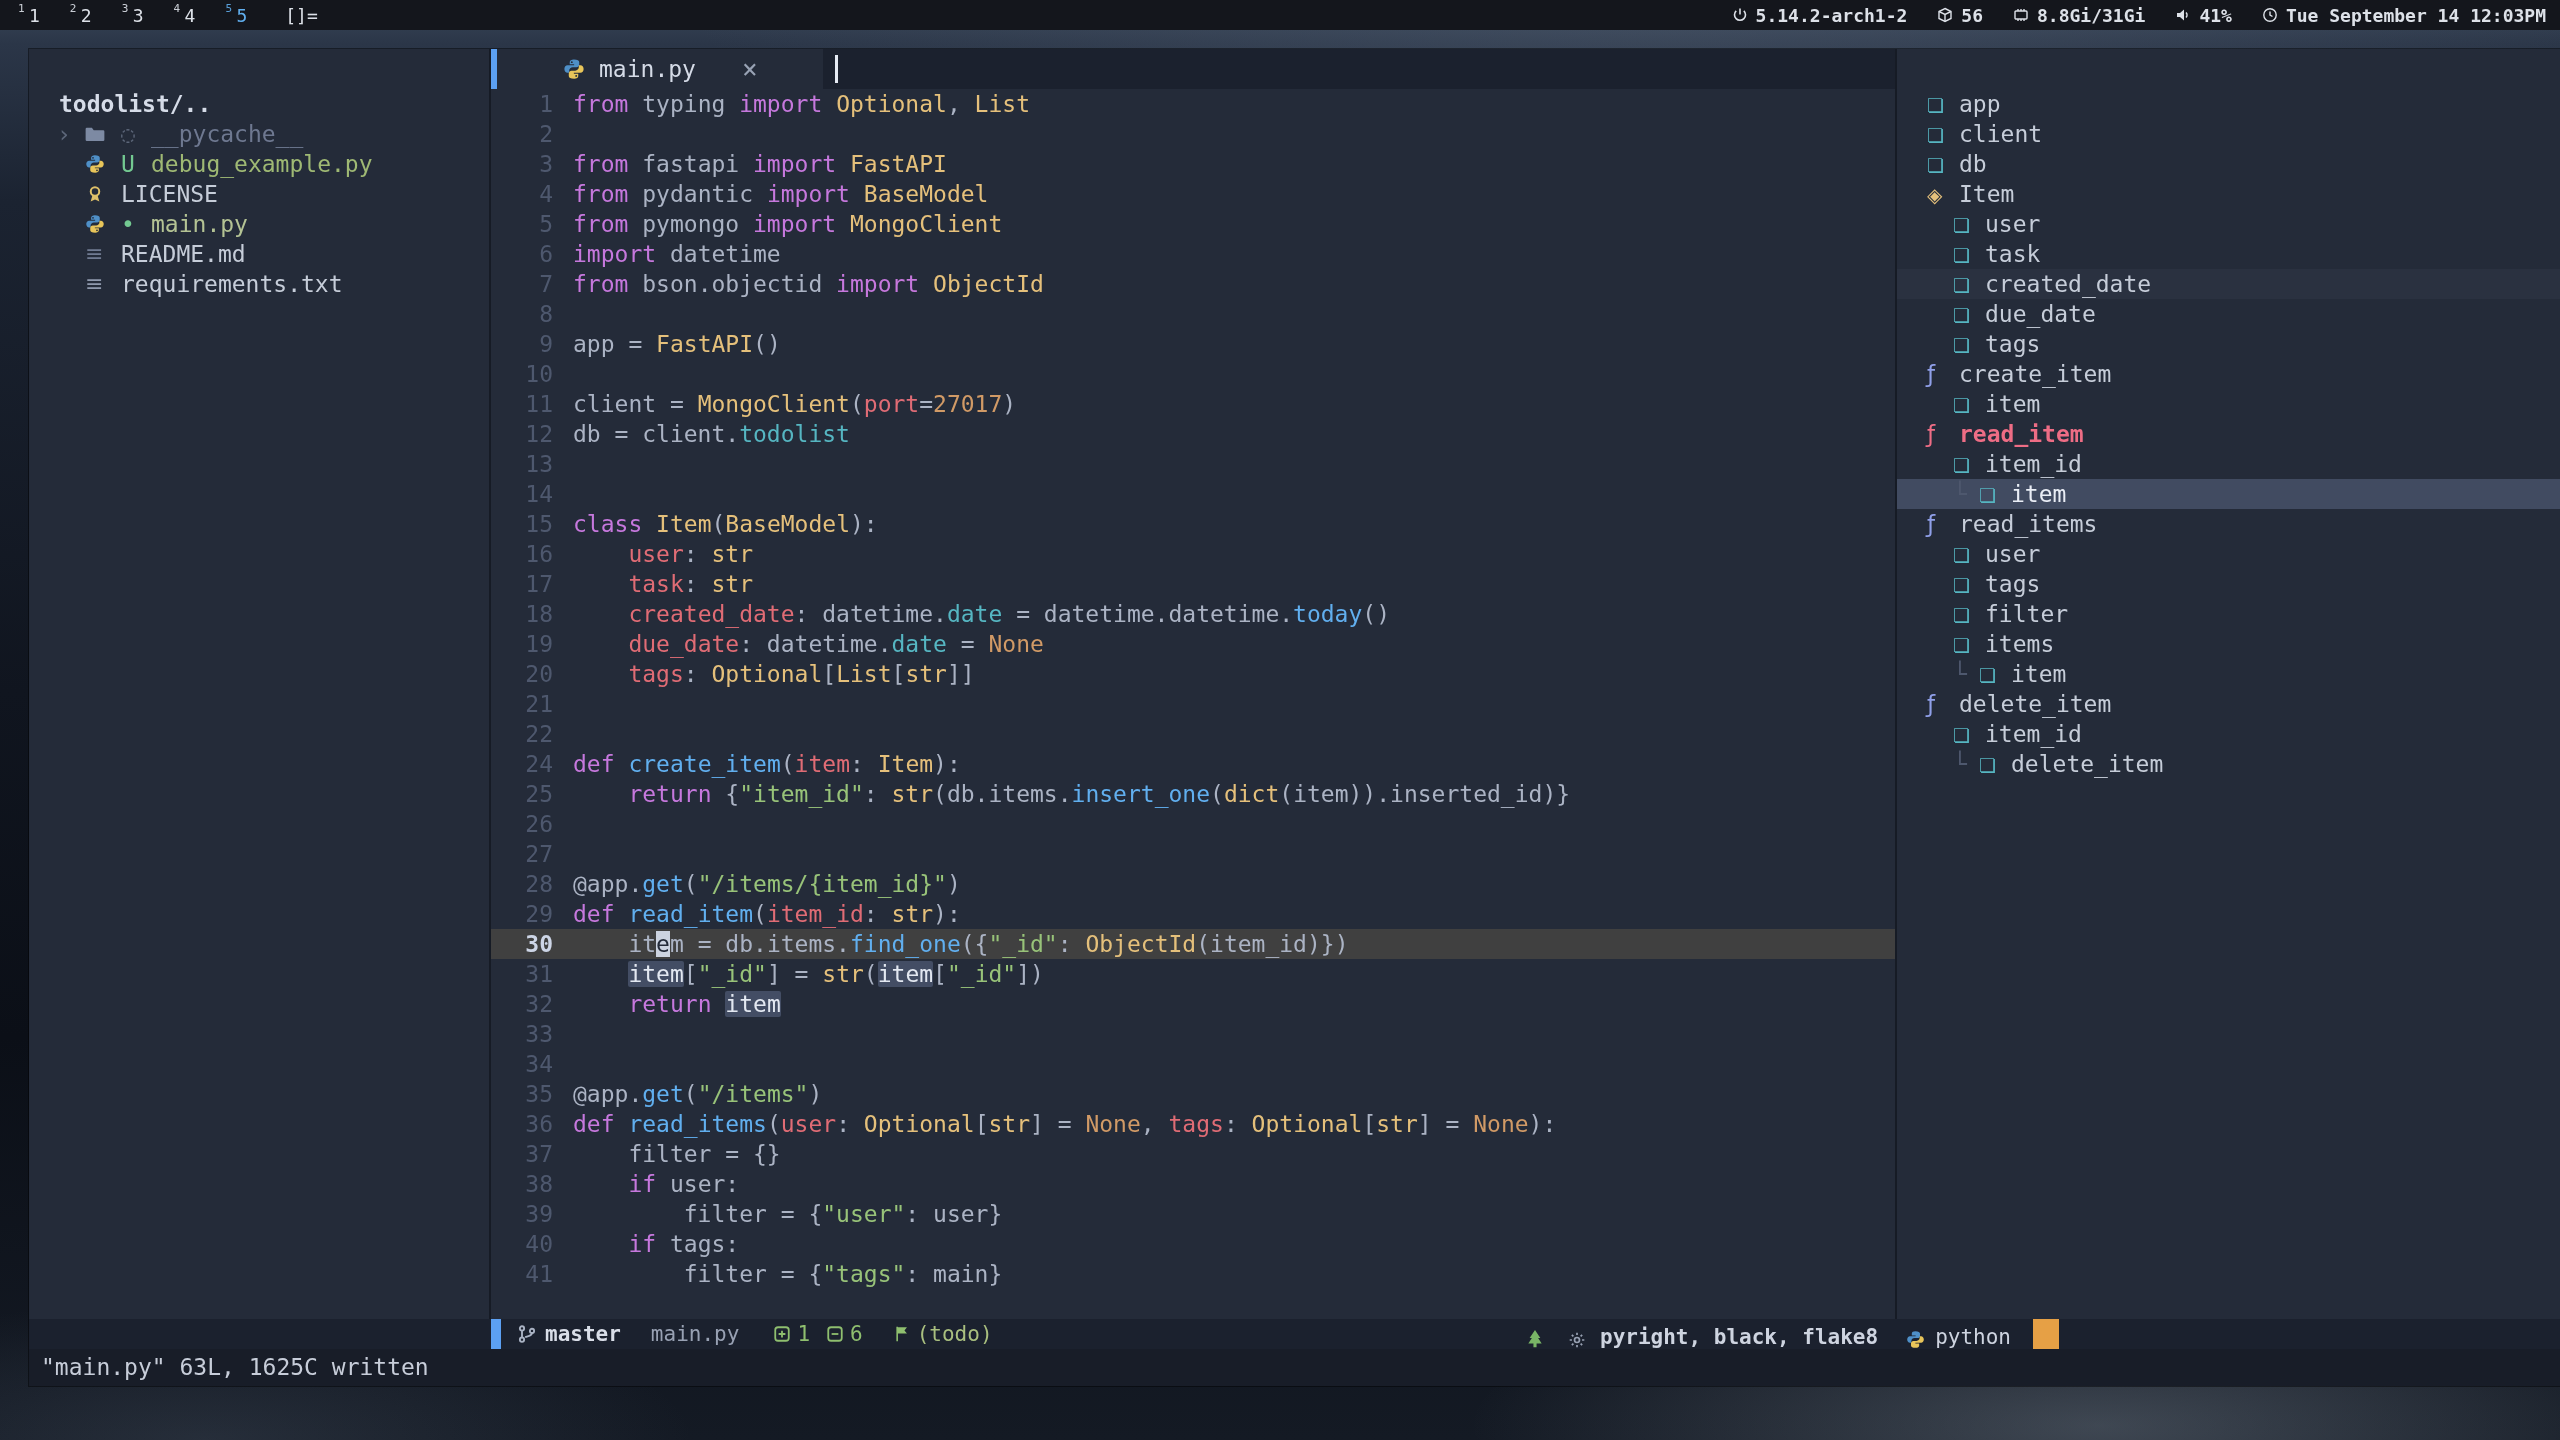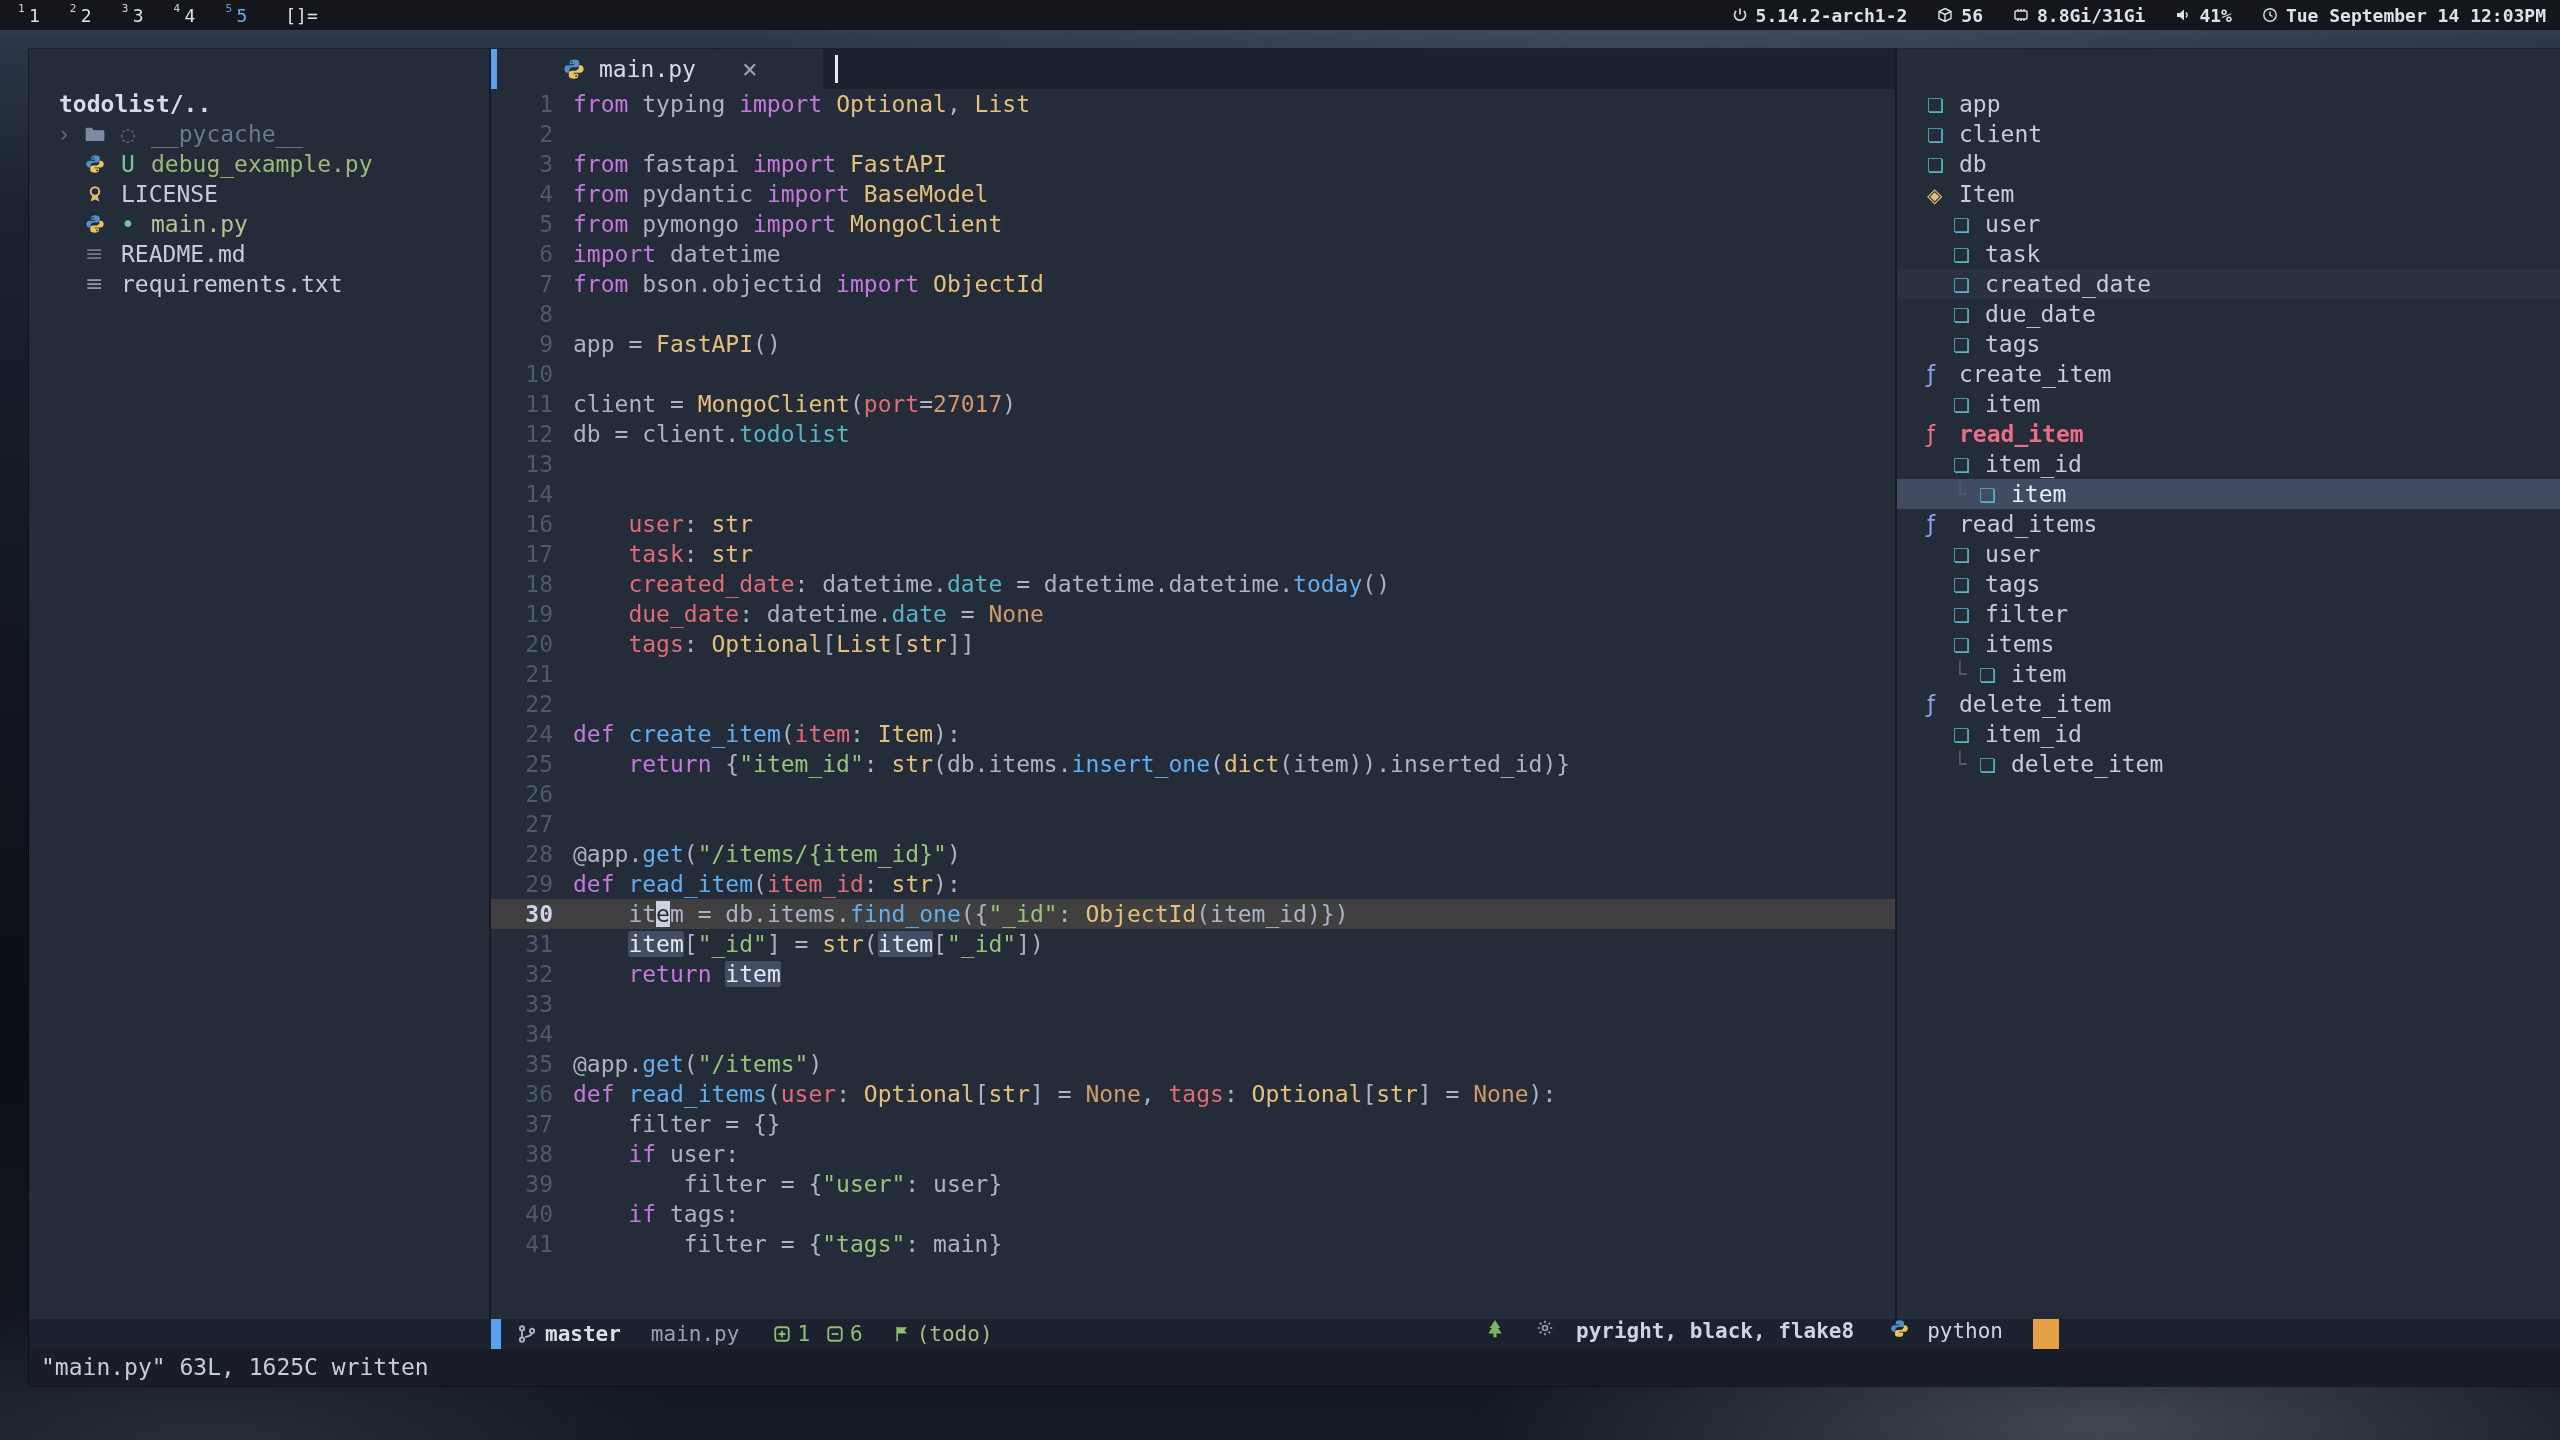--- a/index.html
+++ b/index.html
@@ -87,21 +87,21 @@
   .statusline{position:absolute;left:0;top:1270px;width:2531px;height:30px;background:#1b212e;}
   .sl-main{position:absolute;left:462px;top:0;width:1568px;height:30px;display:flex;align-items:center;font-size:21px;color:#c8cedb;}
   .sl-accent{width:10px;height:30px;background:#5ca0f2;flex:none;}
   .sl-branchicon{margin-left:16px;display:flex;}
   .sl-branch{margin-left:8px;font-weight:bold;color:#d9dee8;}
   .sl-file{margin-left:30px;color:#98a1b3;}
   .sl-ico{display:flex;}
   .sl-add{margin-left:34px;} .sl-num{margin-left:6px;color:#8fbf6f;}
   .sl-chg{margin-left:16px;} .sl-flag{margin-left:30px;}
   .sl-todo{margin-left:6px;color:#a9bf7f;}
-  .sl-right{margin-left:auto;display:flex;align-items:flex-start;gap:8px;}
+  .sl-right{margin-left:auto;display:flex;align-items:flex-end;}
   .sl-tree{display:flex;} .sl-gear{margin-left:24px;display:flex;}
   .sl-linters{margin-left:14px;font-weight:bold;color:#ced4e0;}
   .sl-py{margin-left:28px;display:flex;}
   .sl-lang{margin-left:10px;color:#ced4e0;}
   .sl-orange{margin-left:22px;width:26px;height:30px;background:#e6a045;flex:none;}
   
   .cmdline{position:absolute;left:0;top:1300px;width:2531px;height:37px;background:#181d28;
     color:#c7cdd9;font-size:23px;line-height:37px;padding-left:12px;box-sizing:border-box;white-space:pre;}
 </style>
 </head>
@@ -217,20 +217,21 @@
       <div class="codeline"><span class="gutter">5</span><span class="ltext"><span class="seg-kw">from</span><span class="seg-fg"> pymongo </span><span class="seg-kw">import</span><span class="seg-fg"> </span><span class="seg-ty">MongoClient</span></span></div>
       <div class="codeline"><span class="gutter">6</span><span class="ltext"><span class="seg-kw">import</span><span class="seg-fg"> datetime</span></span></div>
       <div class="codeline"><span class="gutter">7</span><span class="ltext"><span class="seg-kw">from</span><span class="seg-fg"> bson.objectid </span><span class="seg-kw">import</span><span class="seg-fg"> </span><span class="seg-ty">ObjectId</span></span></div>
       <div class="codeline"><span class="gutter">8</span><span class="ltext"></span></div>
       <div class="codeline"><span class="gutter">9</span><span class="ltext"><span class="seg-fg">app = </span><span class="seg-ty">FastAPI</span><span class="seg-fg">()</span></span></div>
       <div class="codeline"><span class="gutter">10</span><span class="ltext"></span></div>
       <div class="codeline"><span class="gutter">11</span><span class="ltext"><span class="seg-fg">client = </span><span class="seg-ty">MongoClient</span><span class="seg-fg">(</span><span class="seg-prop">port</span><span class="seg-fg">=</span><span class="seg-num">27017</span><span class="seg-fg">)</span></span></div>
       <div class="codeline"><span class="gutter">12</span><span class="ltext"><span class="seg-fg">db = client.</span><span class="seg-attr">todolist</span></span></div>
       <div class="codeline"><span class="gutter">13</span><span class="ltext"></span></div>
       <div class="codeline"><span class="gutter">14</span><span class="ltext"></span></div>
+      <div class="codeline"><span class="gutter">15</span><span class="ltext"><span class="seg-kw">class</span><span class="seg-fg"> </span><span class="seg-ty">Item</span><span class="seg-fg">(</span><span class="seg-ty">BaseModel</span><span class="seg-fg">):</span></span></div>
       <div class="codeline"><span class="gutter">16</span><span class="ltext"><span class="seg-fg">    </span><span class="seg-prop">user</span><span class="seg-fg">: </span><span class="seg-ty">str</span></span></div>
       <div class="codeline"><span class="gutter">17</span><span class="ltext"><span class="seg-fg">    </span><span class="seg-prop">task</span><span class="seg-fg">: </span><span class="seg-ty">str</span></span></div>
       <div class="codeline"><span class="gutter">18</span><span class="ltext"><span class="seg-fg">    </span><span class="seg-prop">created_date</span><span class="seg-fg">: datetime.</span><span class="seg-attr">date</span><span class="seg-fg"> = datetime.datetime.</span><span class="seg-fn">today</span><span class="seg-fg">()</span></span></div>
       <div class="codeline"><span class="gutter">19</span><span class="ltext"><span class="seg-fg">    </span><span class="seg-prop">due_date</span><span class="seg-fg">: datetime.</span><span class="seg-attr">date</span><span class="seg-fg"> = </span><span class="seg-num">None</span></span></div>
       <div class="codeline"><span class="gutter">20</span><span class="ltext"><span class="seg-fg">    </span><span class="seg-prop">tags</span><span class="seg-fg">: </span><span class="seg-ty">Optional</span><span class="seg-fg">[</span><span class="seg-ty">List</span><span class="seg-fg">[</span><span class="seg-ty">str</span><span class="seg-fg">]]</span></span></div>
       <div class="codeline"><span class="gutter">21</span><span class="ltext"></span></div>
       <div class="codeline"><span class="gutter">22</span><span class="ltext"></span></div>
       <div class="codeline"><span class="gutter">24</span><span class="ltext"><span class="seg-kw">def</span><span class="seg-fg"> </span><span class="seg-fn">create_item</span><span class="seg-fg">(</span><span class="seg-prop">item</span><span class="seg-fg">: </span><span class="seg-ty">Item</span><span class="seg-fg">):</span></span></div>
       <div class="codeline"><span class="gutter">25</span><span class="ltext"><span class="seg-fg">    </span><span class="seg-kw">return</span><span class="seg-fg"> {</span><span class="seg-str">"item_id"</span><span class="seg-fg">: </span><span class="seg-ty">str</span><span class="seg-fg">(db.items.</span><span class="seg-fn">insert_one</span><span class="seg-fg">(</span><span class="seg-ty">dict</span><span class="seg-fg">(item)).inserted_id)}</span></span></div>
       <div class="codeline"><span class="gutter">26</span><span class="ltext"></span></div>

